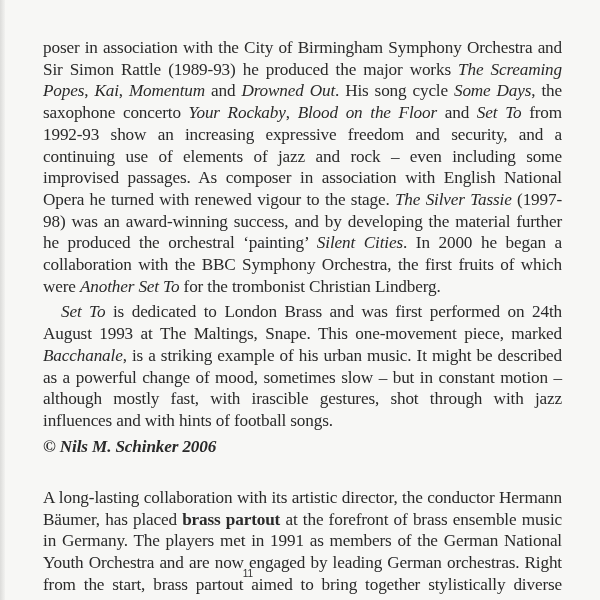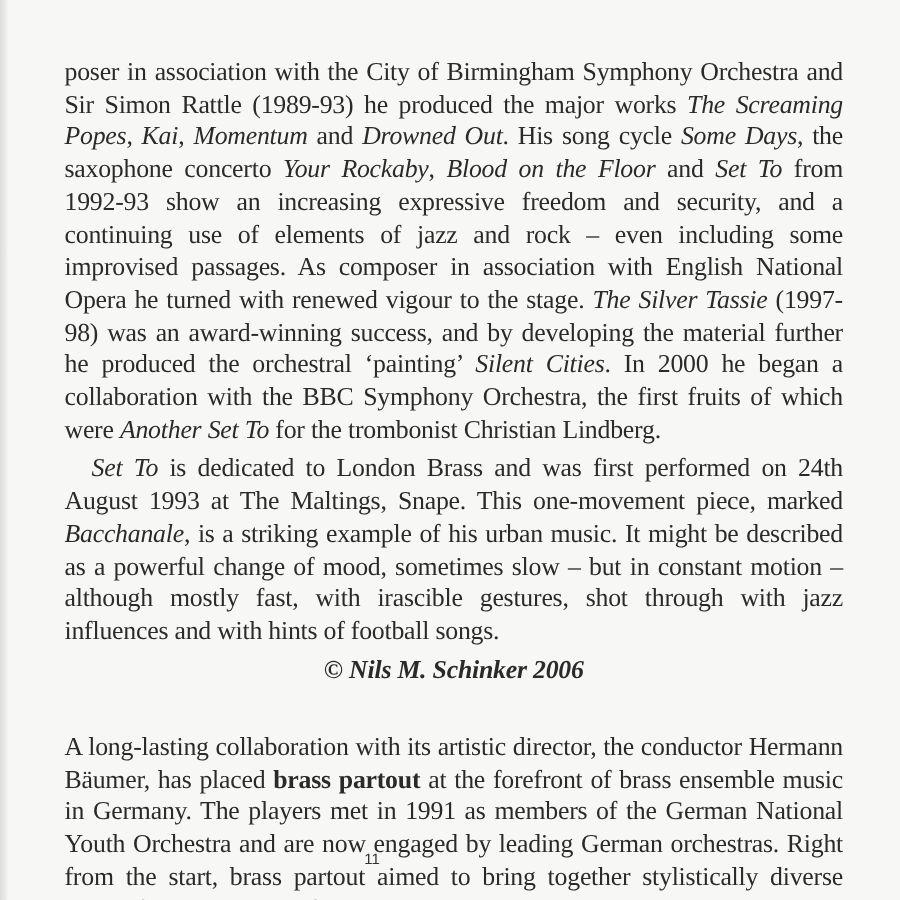--- a/index.html
+++ b/index.html
@@ -31,21 +31,21 @@
     text-align: justify;
     letter-spacing: -0.15px;
   }
   .page p {
     margin: 4px;
   }
   .indent {
     text-indent: 18px;
   }
   .signature {
-    text-align: center;
+    text-align: left;
     font-style: italic;
     font-weight: bold;
     margin-top: 0;
   }
   .gap {
     height: 21.7px;
   }
   i { font-style: italic; }
   b { font-weight: bold; }
   .page-number {

